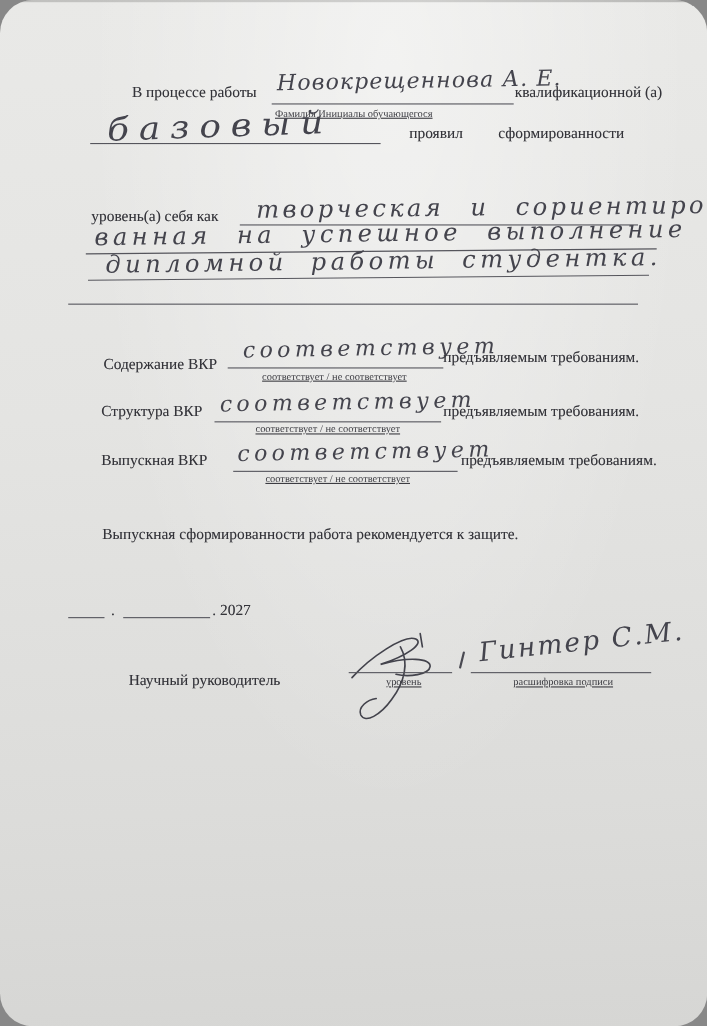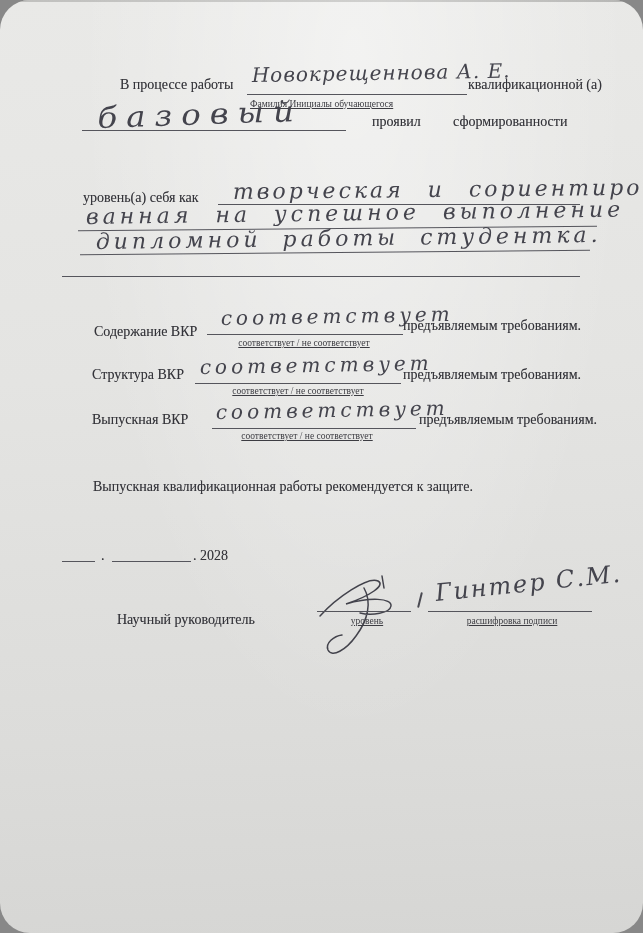--- a/index.html
+++ b/index.html
@@ -111,26 +111,26 @@
   <div class="ul" style="left:195px;top:383px;width:206px"></div>
   <span class="t" style="left:403px;top:367px">предъявляемым требованиям.</span>
   <span class="cap center" style="left:205px;top:386px;width:186px">соответствует / не соответствует</span>
 
   <span class="t" style="left:92px;top:412px">Выпускная ВКР</span>
   <span class="hand" style="left:216px;top:400px;font-size:20px;letter-spacing:4px;transform:rotate(-1deg)">соответствует</span>
   <div class="ul" style="left:212px;top:428px;width:204px"></div>
   <span class="t" style="left:419px;top:412px">предъявляемым требованиям.</span>
   <span class="cap center" style="left:219px;top:431px;width:176px">соответствует / не соответствует</span>
 
-  <span class="t" style="left:93px;top:479px">Выпускная квалификационная работы рекомендуется к защите.</span>
+  <span class="t" style="left:93px;top:479px">Выпускная сформированности работа рекомендуется к защите.</span>
 
   <div class="ul" style="left:62px;top:561px;width:33px"></div>
   <span class="t" style="left:101px;top:548px">.</span>
   <div class="ul" style="left:112px;top:561px;width:79px"></div>
-  <span class="t" style="left:193px;top:548px">. 2028</span>
+  <span class="t" style="left:193px;top:548px">. 2027</span>
 
   <span class="t" style="left:117px;top:612px">Научный руководитель</span>
 
   <svg class="sig" style="left:312px;top:568px" width="104" height="92" viewBox="0 0 104 92">
     <path d="M8 48 C 24 30, 56 8, 66 13 C 74 17, 58 28, 34 36 C 58 29, 80 30, 79 38 C 78 45, 60 48, 48 45 M70 8 L72 20 M52 20 C 60 34, 56 52, 44 68 C 34 82, 20 90, 16 82 C 13 75, 22 68, 30 67"></path>
   </svg>
   <div class="ul" style="left:317px;top:611px;width:94px"></div>
   <span class="cap center" style="left:323px;top:616px;width:88px">уровень</span>
 
   <div class="stray" style="left:419px;top:592px"></div>

